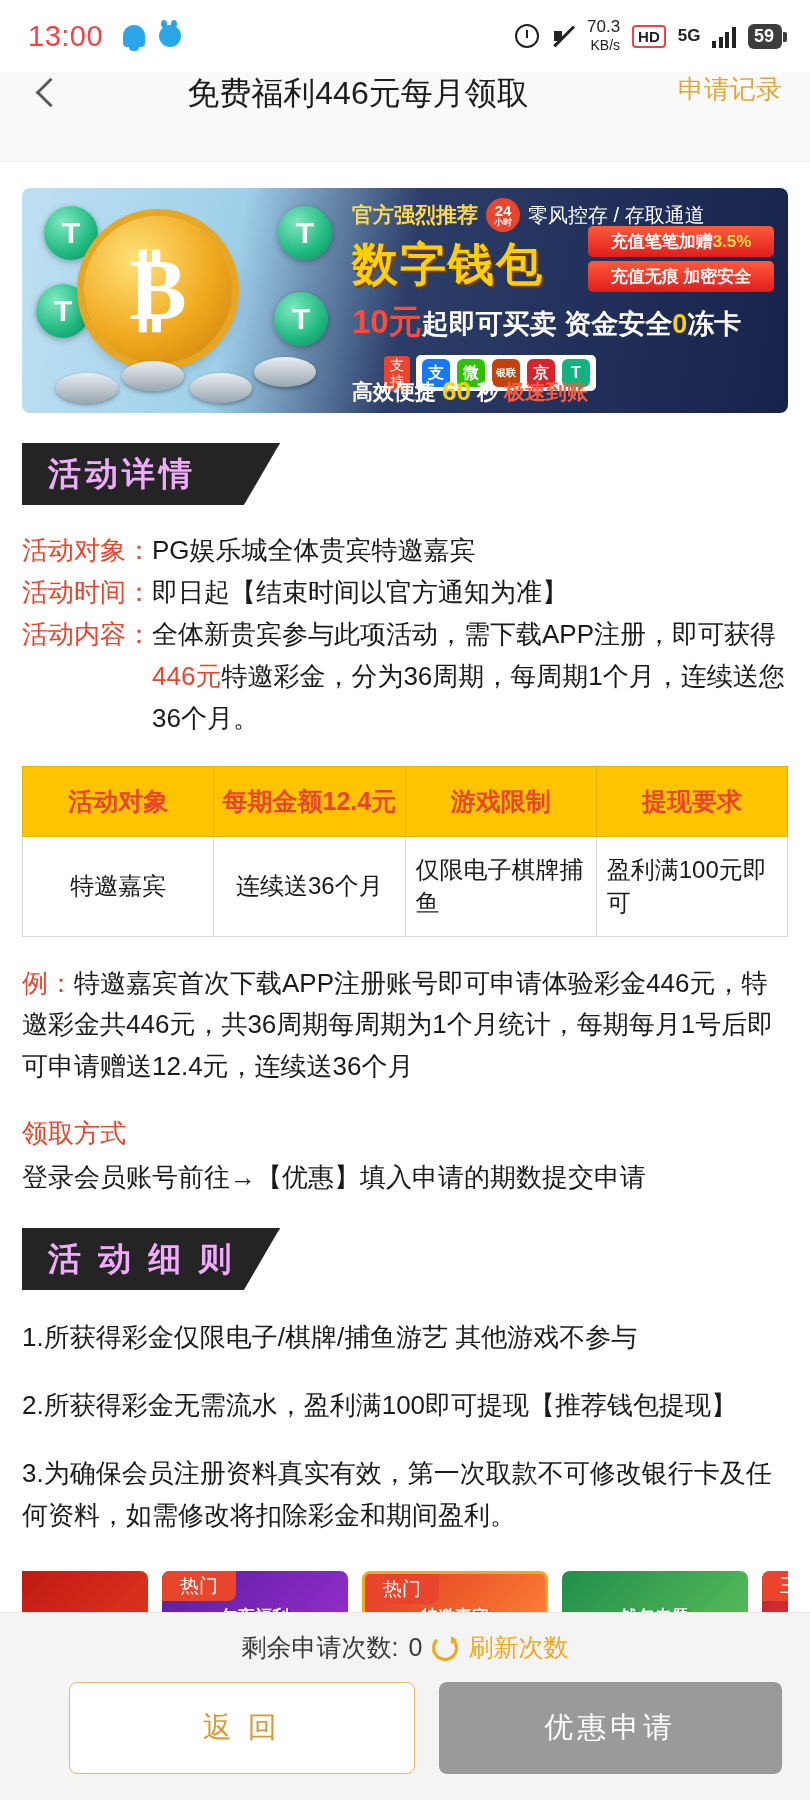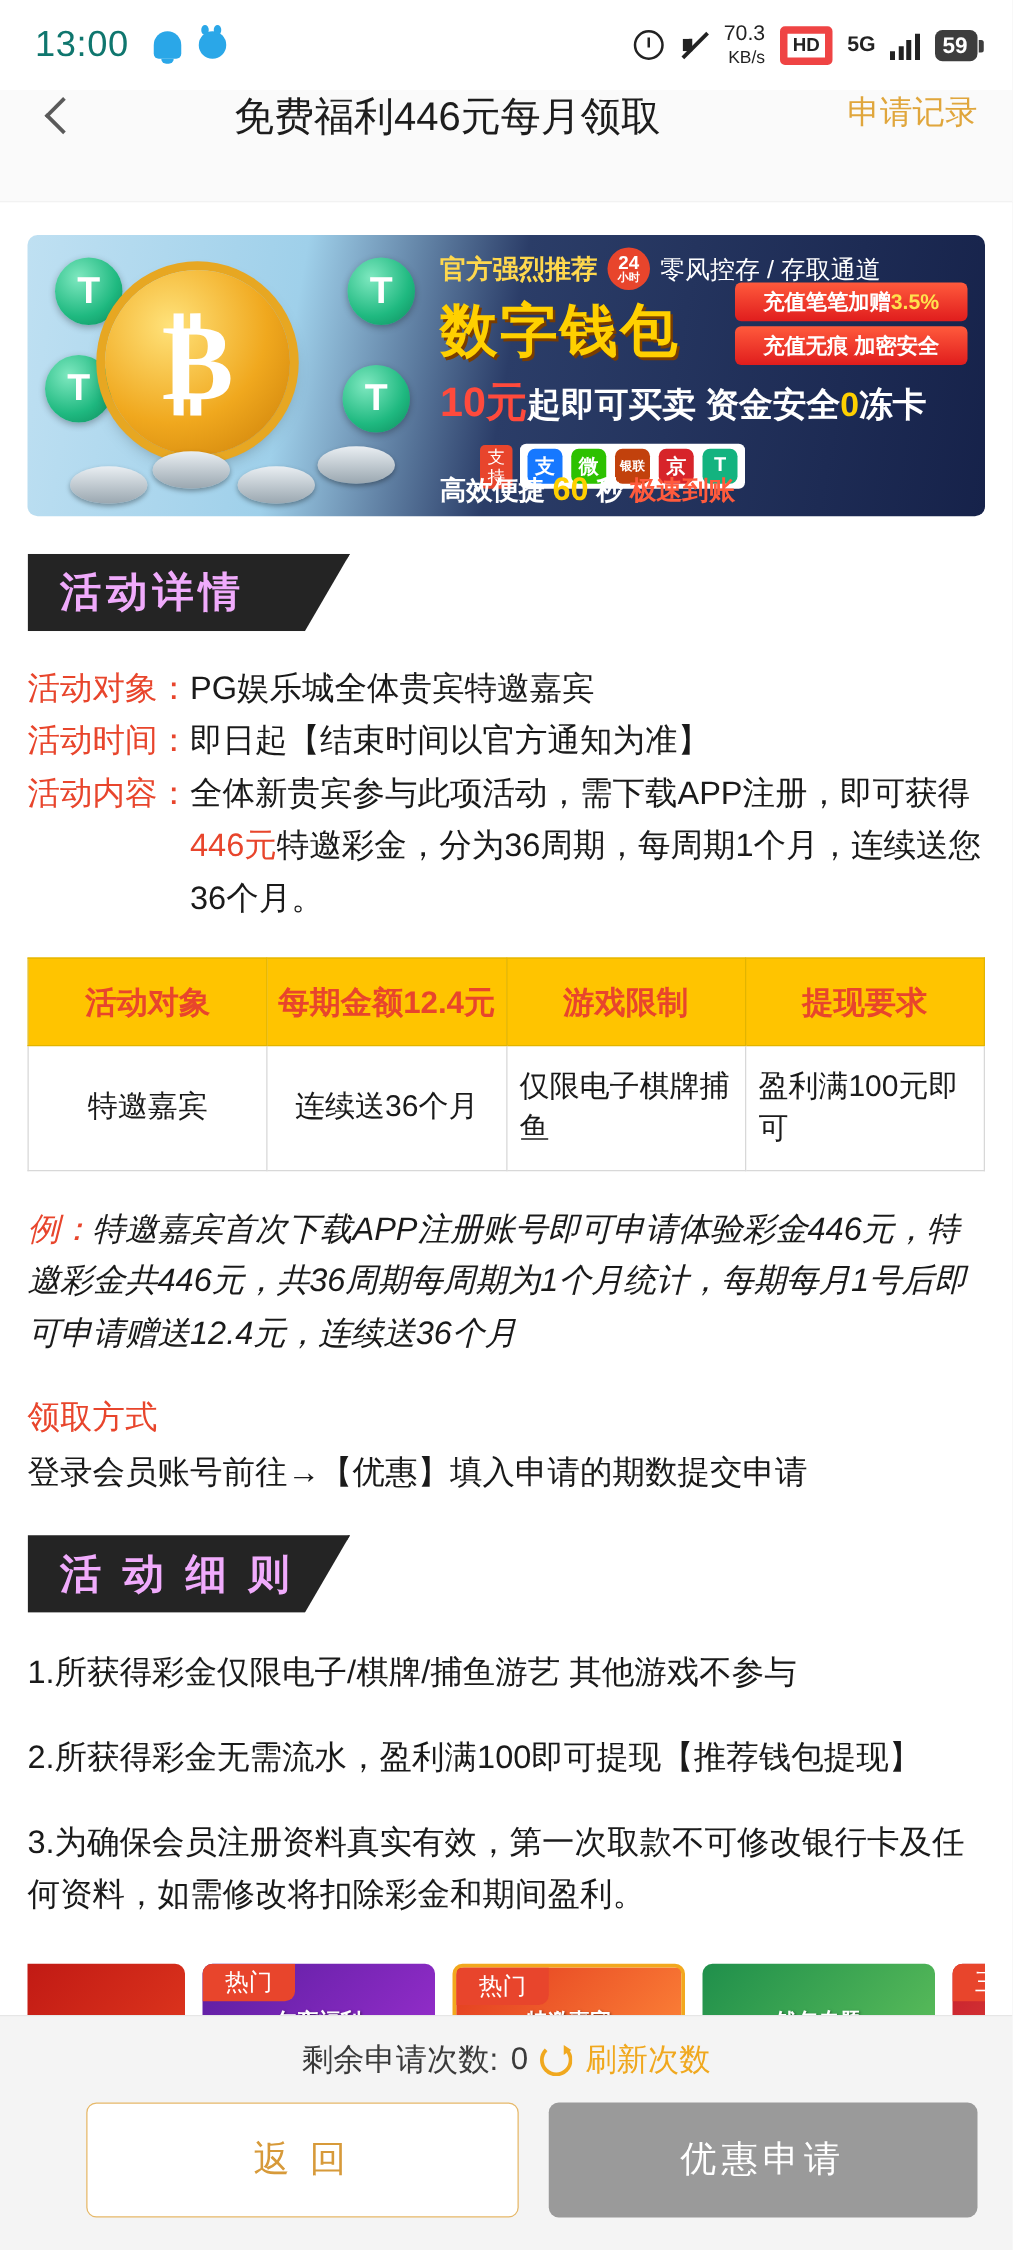--- a/index.html
+++ b/index.html
@@ -23,21 +23,21 @@
   .statusbar {
     height: 72px;
     background: #ffffff;
     display: flex;
     align-items: center;
     padding: 0 28px;
     flex: 0 0 auto;
   }
   .status-time {
     font-size: 29px;
-    color: #0f766e;
+    color: #ef4444;
     letter-spacing: 0.5px;
   }
   .status-left-icons {
     display: flex;
     align-items: center;
     gap: 14px;
     margin-left: 20px;
   }
   .status-right {
     margin-left: auto;
@@ -109,21 +109,21 @@
     transform: rotate(-45deg);
   }
   .netspeed {
     font-size: 17px;
     line-height: 1.05;
     color: #222;
     text-align: right;
   }
   .netspeed small { font-size: 14px; }
   .hd-badge {
-    border: 6px solid #ef4444;
+    border: 2px solid #ef4444;
     border-radius: 4px;
     font-size: 15px;
     font-weight: bold;
     padding: 1px 4px;
     color: #222;
   }
   .fiveg {
     font-size: 17px;
     font-weight: bold;
     color: #222;
@@ -388,21 +388,20 @@
     vertical-align: middle;
     line-height: 1.4;
   }
   table.promo td.left { text-align: left; }
 
   .example {
     margin-top: 26px;
     font-size: 26px;
     line-height: 1.6;
     color: #1a1a1a;
-    font-style: italic;
   }
   .example .lbl { color: #e8452c; }
 
   .claim-title {
     margin-top: 28px;
     font-size: 26px;
     color: #e8452c;
   }
   .claim-body {
     font-size: 26px;

